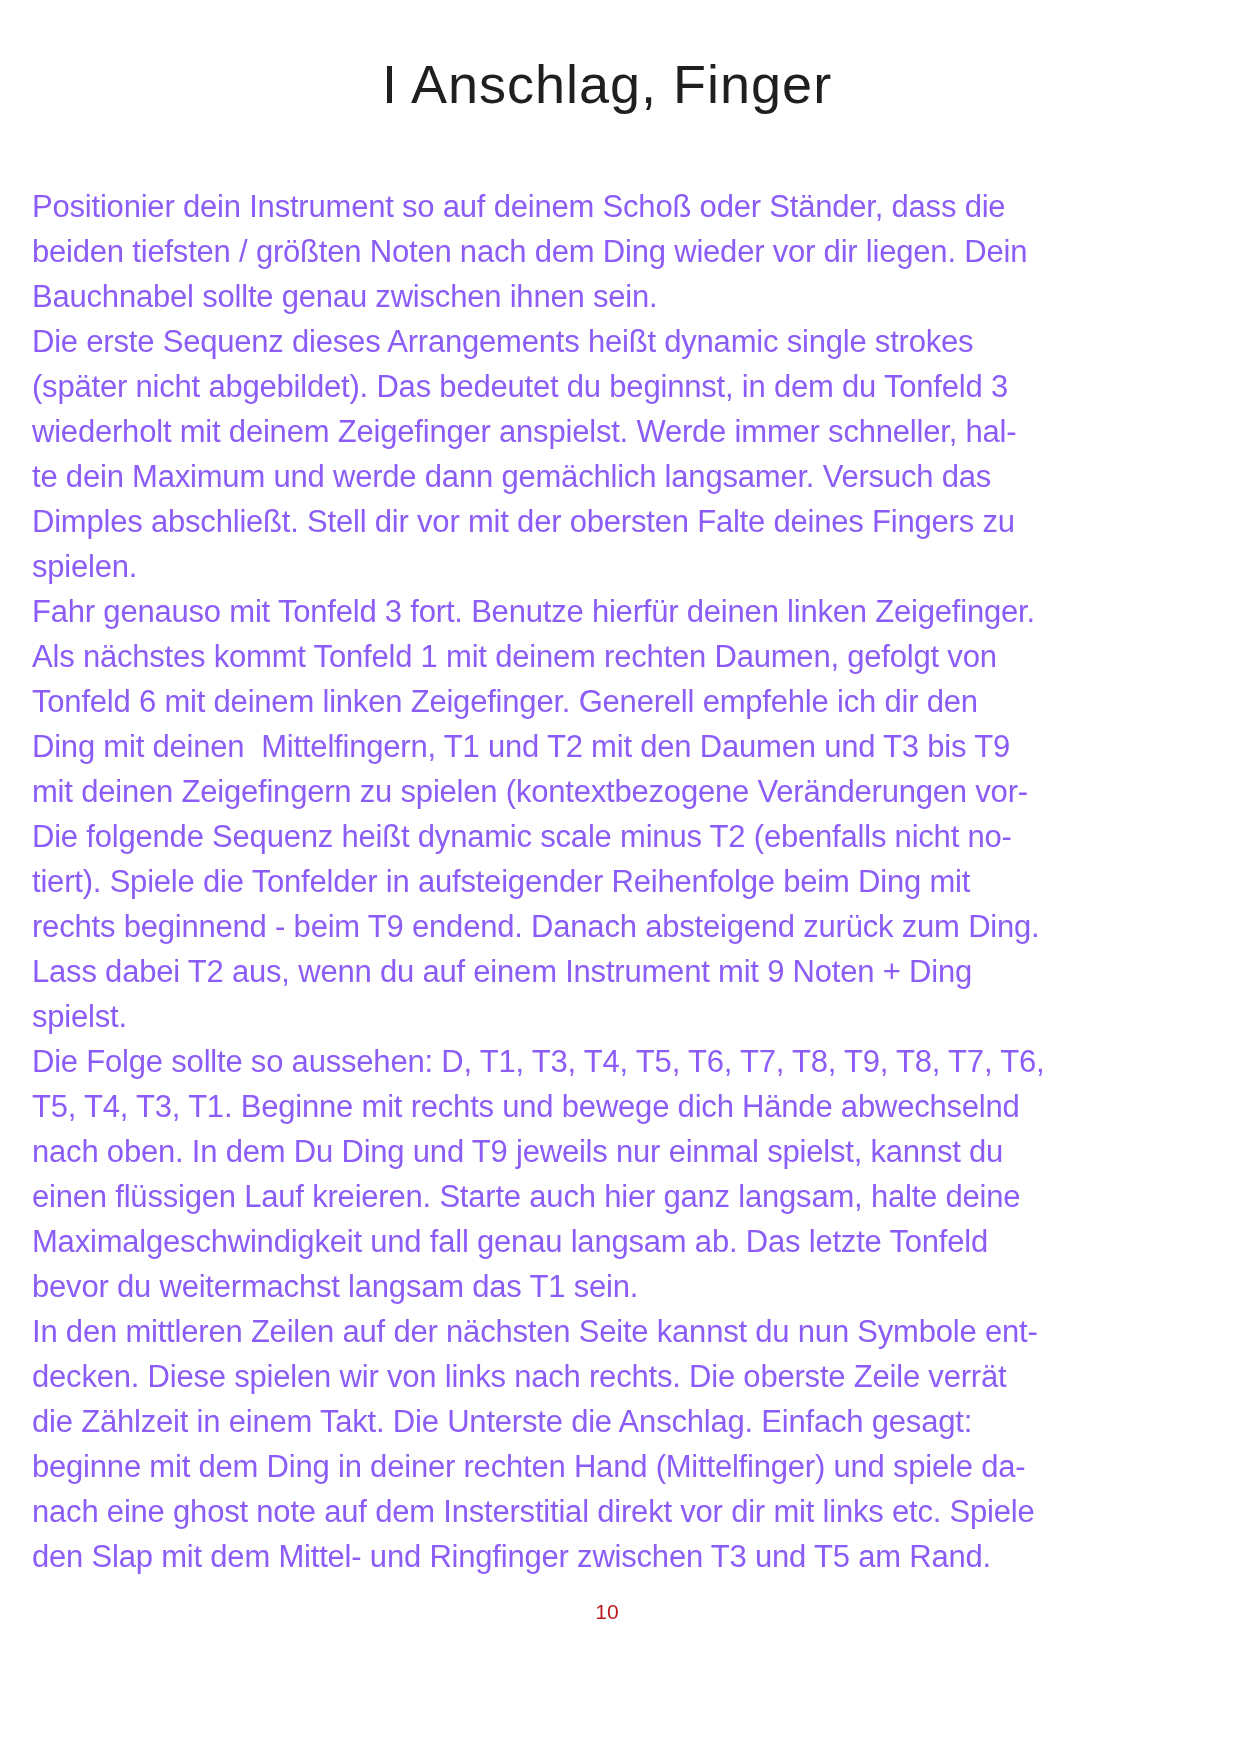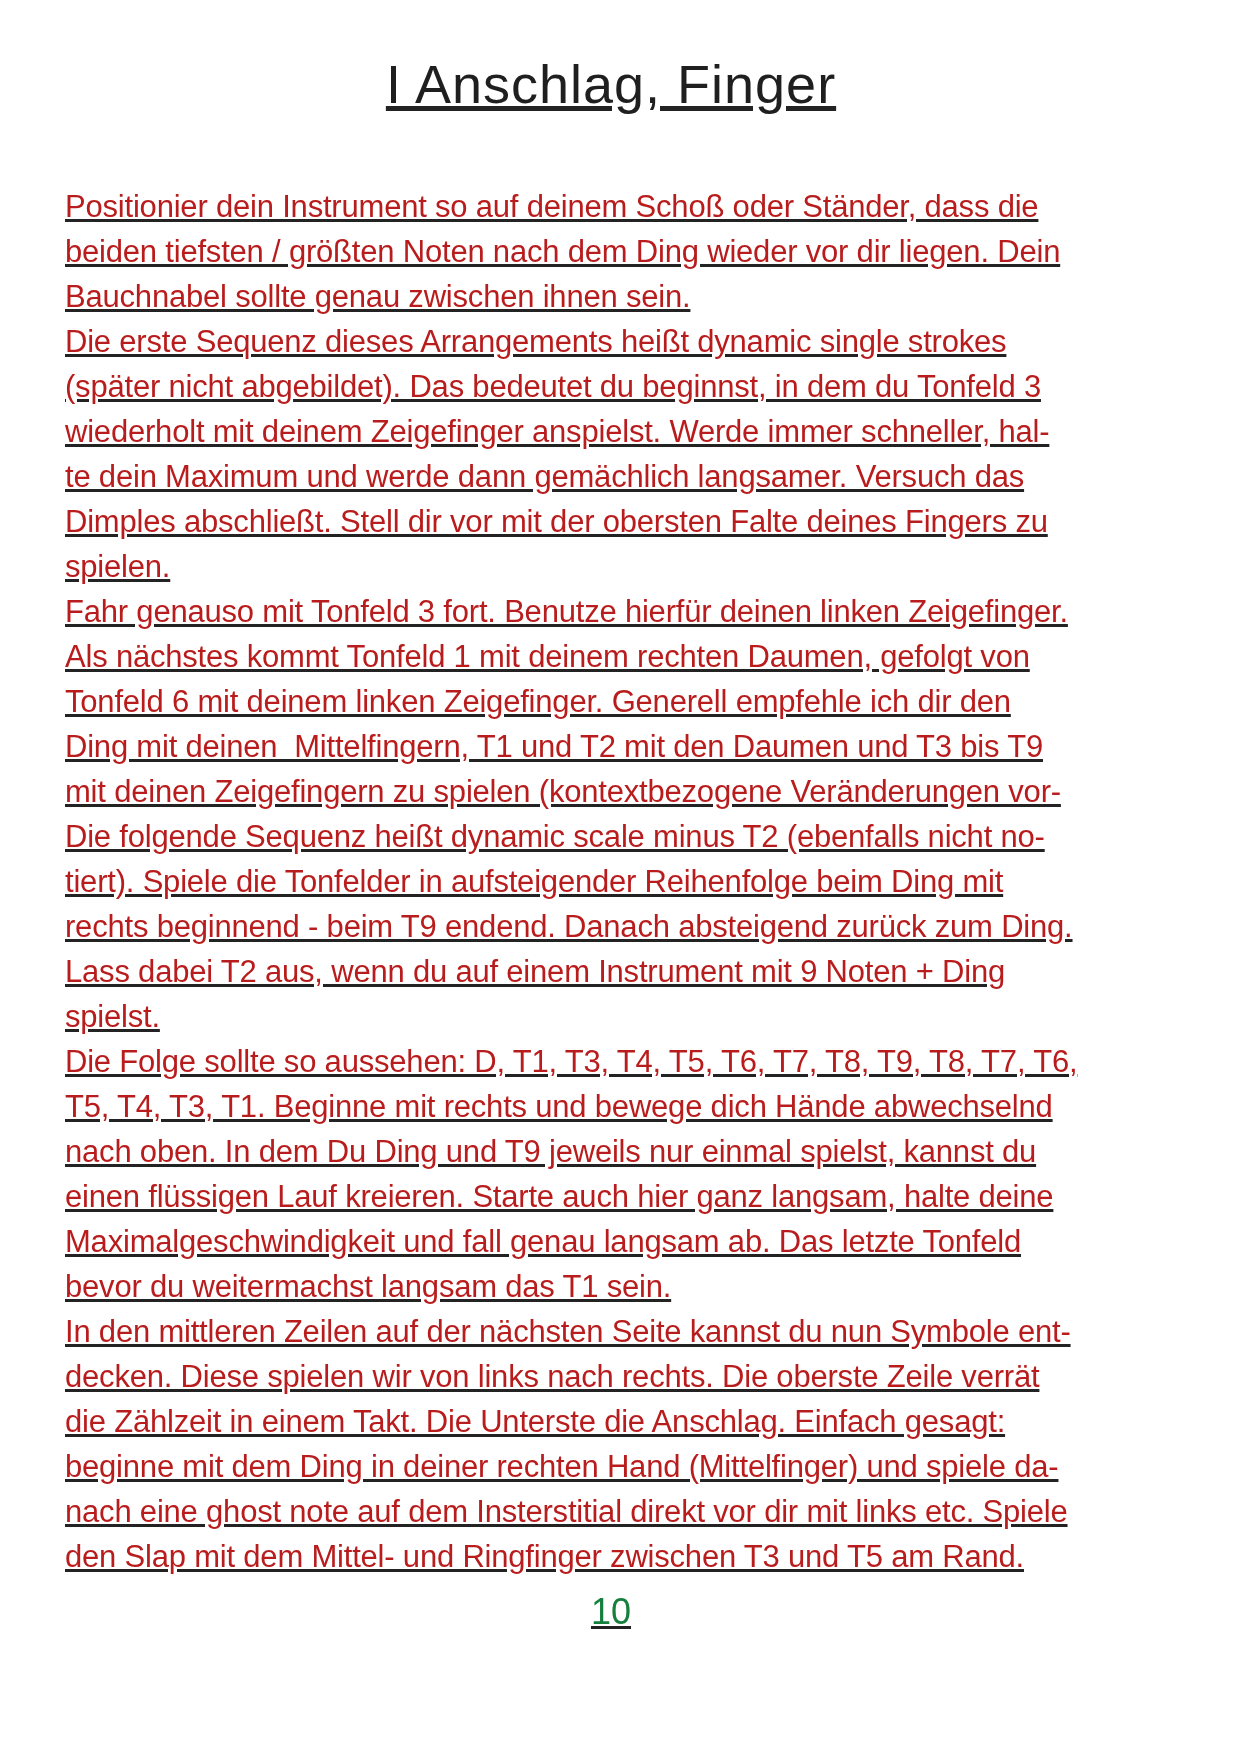--- a/index.html
+++ b/index.html
@@ -11,54 +11,52 @@
     width: 1240px;
     height: 1753px;
     overflow: hidden;
     font-family: "Liberation Sans", sans-serif;
     color: #232323;
   }
   .page {
     box-sizing: border-box;
     width: 1240px;
     height: 1753px;
-    padding: 40px 58px 0 40px;
+    padding: 40px 58px 0 32px;
     background: #ffffff;
-    text-decoration: underline;
   }
   .title {
     margin: 0;
     text-align: center;
     font-size: 54px;
     font-weight: 300;
     line-height: 88px;
     letter-spacing: 1px;
     color: #1f1f1f;
     white-space: pre;
   }
   .body-text {
     margin-top: 56px;
     font-size: 31px;
     font-weight: 300;
     line-height: 45px;
     letter-spacing: -0.2px;
-    color: #b91c1c;
-    margin-left: 25px;
+    color: #8b5cf6;
   }
   .text-line {
     white-space: pre;
     height: 45px;
   }
   .page-number {
     margin-top: 10px;
     text-align: center;
-    font-size: 36px;
+    font-size: 21px;
     font-weight: 300;
     line-height: 45px;
-    color: #15803d;
+    color: #b91c1c;
   }
 </style>
 </head>
 <body>
 
 <div class="page">
 
   <h1 class="title">I Anschlag, Finger</h1>
 
   <div class="body-text">

